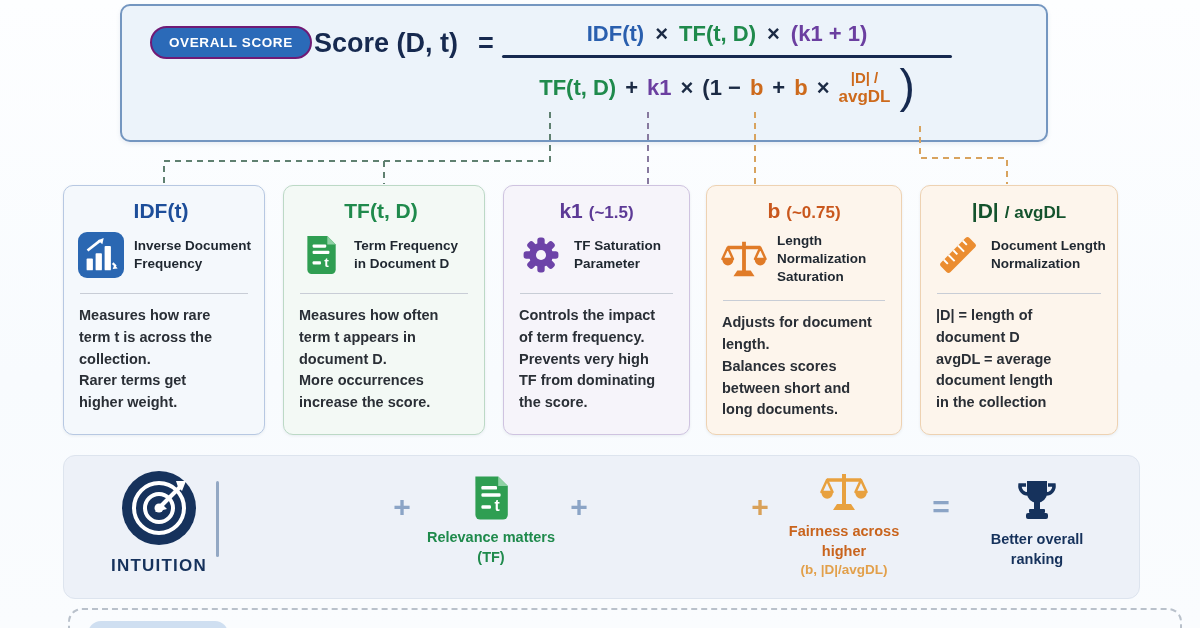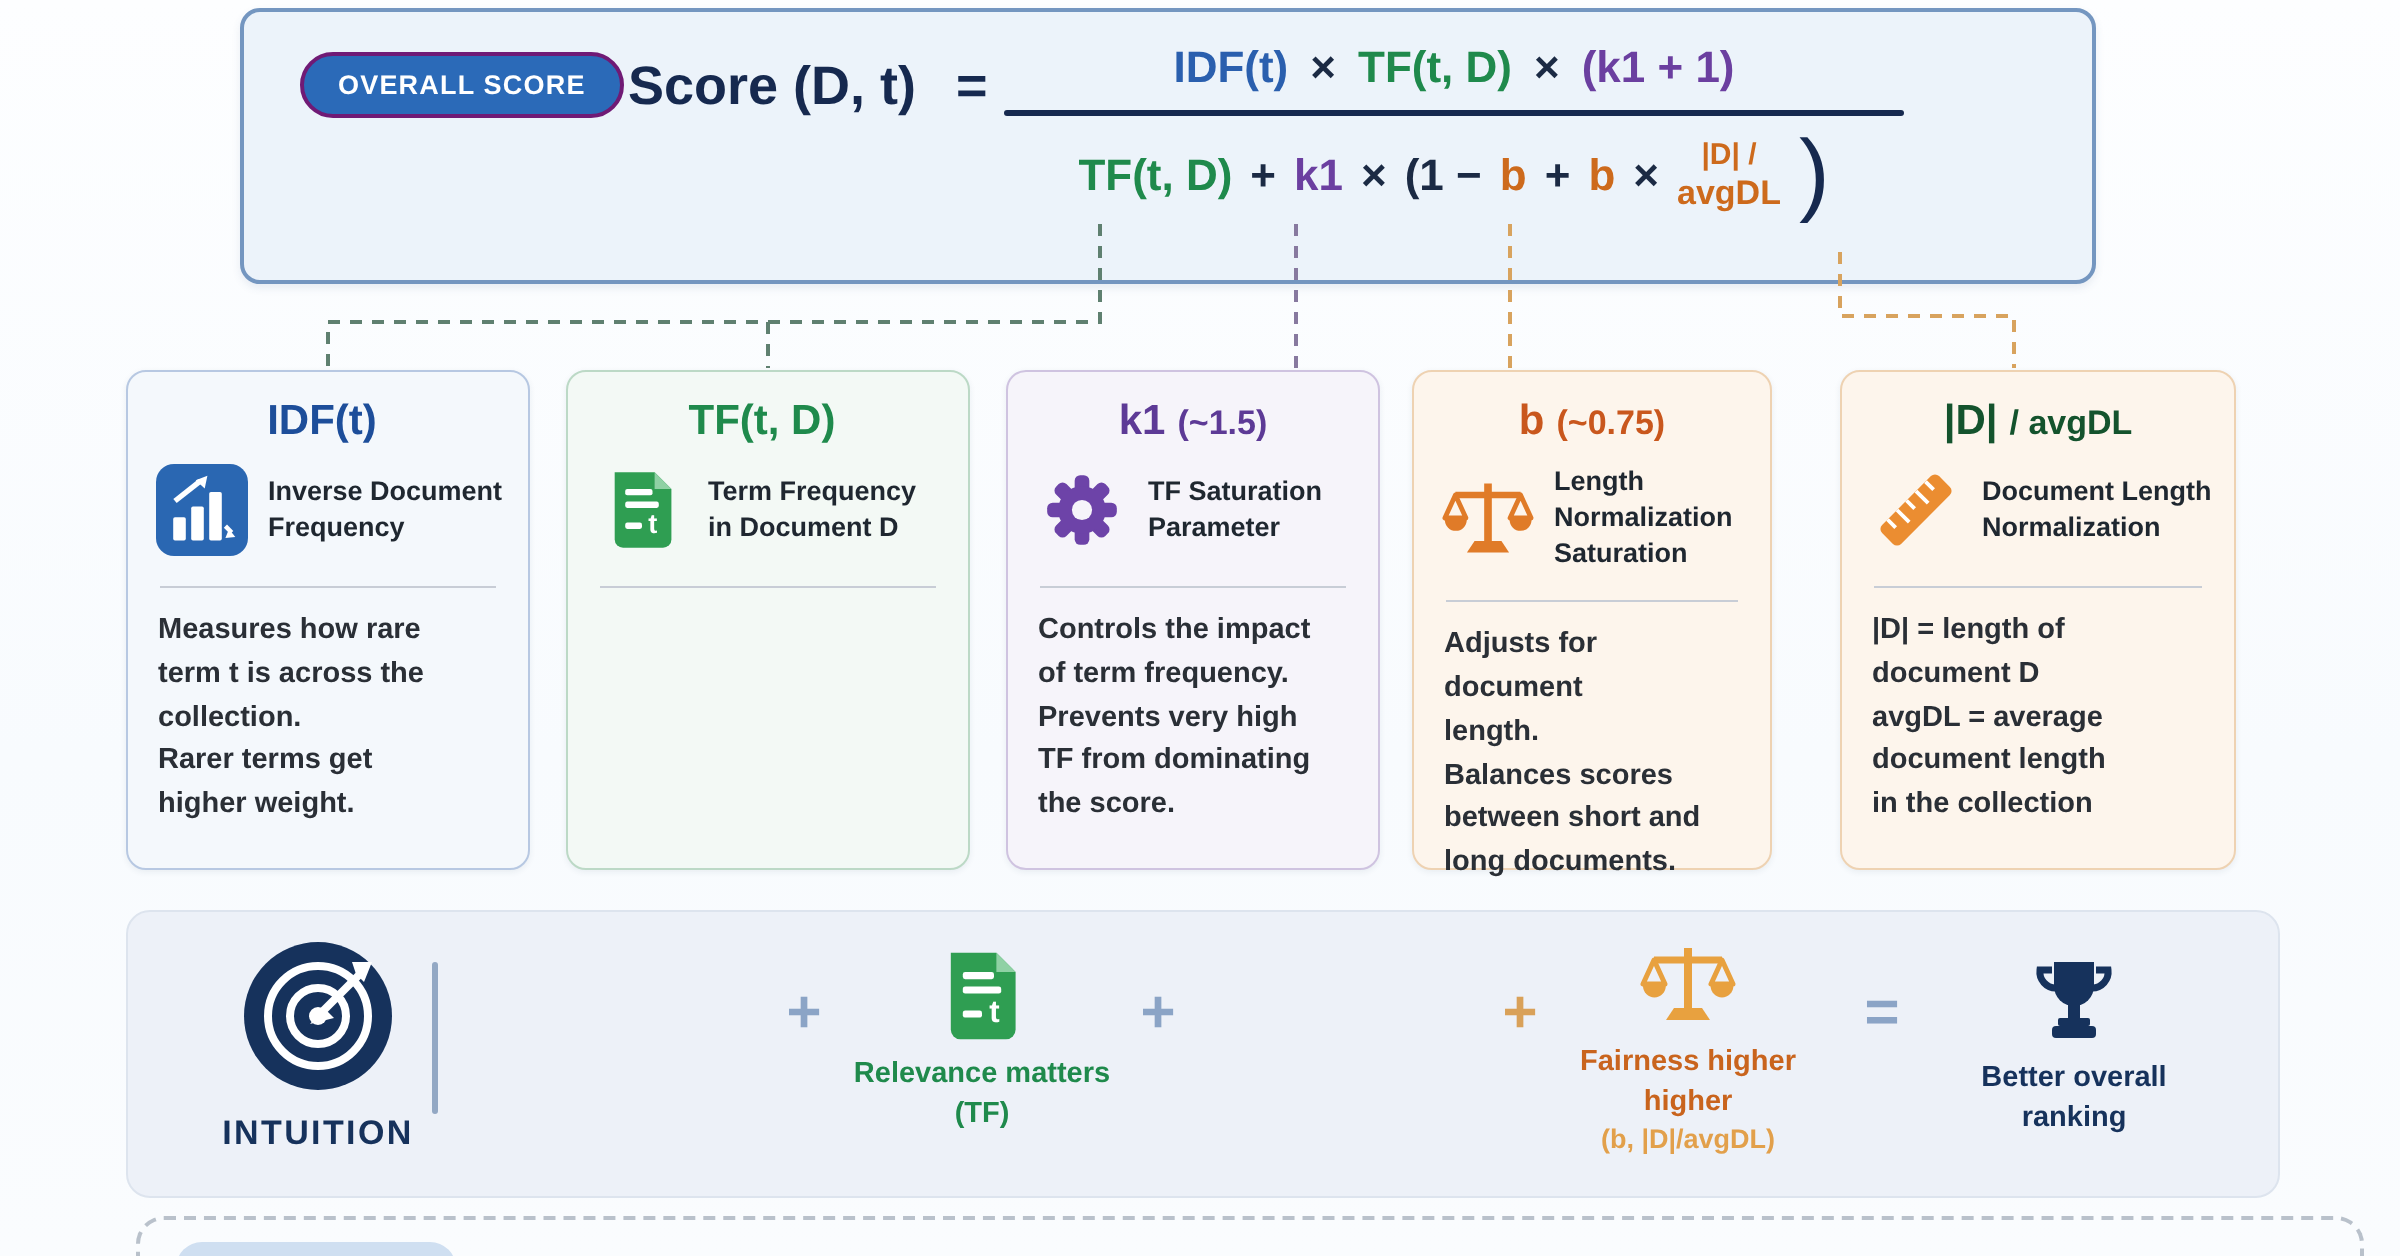--- a/index.html
+++ b/index.html
@@ -27,21 +27,21 @@
   .minifrac .mf-bot{font-size:17px;font-weight:bold;display:block;}
   .big-paren{font-size:46px;font-weight:400;color:#16294f;line-height:1;transform:translateY(-2px);}
   
   .connectors{position:absolute;left:0;top:0;width:1200px;height:628px;pointer-events:none;}
   
   .card{position:absolute;top:185px;height:250px;border-radius:10px;box-sizing:border-box;
     border:1.5px solid;box-shadow:0 1px 3px rgba(40,60,90,.08);}
   .card-idf{left:63px;width:202px;background:#f4f8fc;border-color:#b7c8e2;}
   .card-tf{left:283px;width:202px;background:#f3f9f5;border-color:#bcd9c6;}
   .card-k1{left:503px;width:187px;background:#f6f4fa;border-color:#cfc3e0;}
-  .card-b{left:706px;width:180px;background:#fdf5ec;border-color:#eed2b2;}
+  .card-b{left:706px;width:196px;background:#fdf5ec;border-color:#eed2b2;}
   .card-dl{left:920px;width:198px;background:#fdf5ec;border-color:#eed2b2;}
   .card-title{text-align:center;margin-top:13px;font-weight:bold;}
   .card-title .main{font-size:21px;}
   .card-title .sub{font-size:17px;margin-left:6px;}
   .card-idf .card-title{color:#1d4e9a;} .card-tf .card-title{color:#1f8a4c;}
   .card-k1 .card-title{color:#5d3a96;} .card-b .card-title{color:#c9571d;}
   .card-dl .card-title{color:#14532d;}
   .icon-row{display:flex;align-items:center;gap:10px;padding:9px 10px 0 14px;}
   .icon-box{width:46px;height:46px;flex:0 0 46px;display:flex;align-items:center;justify-content:center;}
   .icon-tile{width:46px;height:46px;flex:0 0 46px;background:#2a67b2;border-radius:9px;
@@ -151,20 +151,25 @@
           <rect x="12" y="10" width="13" height="3" rx="1" fill="#fff"></rect>
           <rect x="12" y="16" width="16" height="3" rx="1" fill="#fff"></rect>
           <rect x="12" y="26" width="8" height="3" rx="1" fill="#fff"></rect>
           <text x="23" y="31" fill="#fff" font-size="13" font-weight="bold" font-family="Liberation Sans, sans-serif">t</text>
         </svg>
       </div>
       <div class="icon-label">Term Frequency
 in Document D</div>
     </div>
     <hr class="card-divider">
+    <div class="card-body">Measures how often
+term t appears in
+document D.
+More occurrences
+increase the score.</div>
   </div>
 
   <div class="card card-k1">
     <div class="card-title"><span class="main">k1</span><span class="sub">(~1.5)</span></div>
     <div class="icon-row">
       <div class="icon-box">
         <svg width="44" height="44" viewBox="0 0 48 48">
           <g fill="#6d43a8">
             <rect x="20" y="5" width="8" height="38" rx="3"></rect>
             <rect x="20" y="5" width="8" height="38" rx="3" transform="rotate(45 24 24)"></rect>
@@ -279,21 +284,21 @@
     <div class="int-item it4">
       <svg class="icn" width="48" height="48" viewBox="0 0 48 48">
         <line x1="24" y1="6" x2="24" y2="37" stroke="#e8a13f" stroke-width="4"></line>
         <line x1="7" y1="12" x2="41" y2="12" stroke="#e8a13f" stroke-width="3.5"></line>
         <path d="M7 12 L1.5 24 h11 z" fill="none" stroke="#e8a13f" stroke-width="2.5" stroke-linejoin="round"></path>
         <path d="M1.5 25 a5.7 5.7 0 0 0 11.4 0 z" fill="#e8a13f"></path>
         <path d="M41 12 L35.5 24 h11 z" fill="none" stroke="#e8a13f" stroke-width="2.5" stroke-linejoin="round"></path>
         <path d="M35.3 25 a5.7 5.7 0 0 0 11.4 0 z" fill="#e8a13f"></path>
         <path d="M13 42 h22 l-4 -6 h-14 z" fill="#e8a13f"></path>
       </svg>
-      <span class="l1">Fairness higher</span>
+      <span class="l1">Fairness across</span>
       <span class="l2">higher</span>
       <span class="l3">(b, |D|/avgDL)</span>
     </div>
 
     <span class="op op4">=</span>
 
     <div class="int-item it5">
       <svg class="icn" width="48" height="48" viewBox="0 0 48 48">
         <path d="M14 5 h20 v12 a10 10 0 0 1 -20 0 z" fill="#16325c"></path>
         <path d="M13 9 H7 a8 8 0 0 0 8 9" fill="none" stroke="#16325c" stroke-width="3.5"></path>

